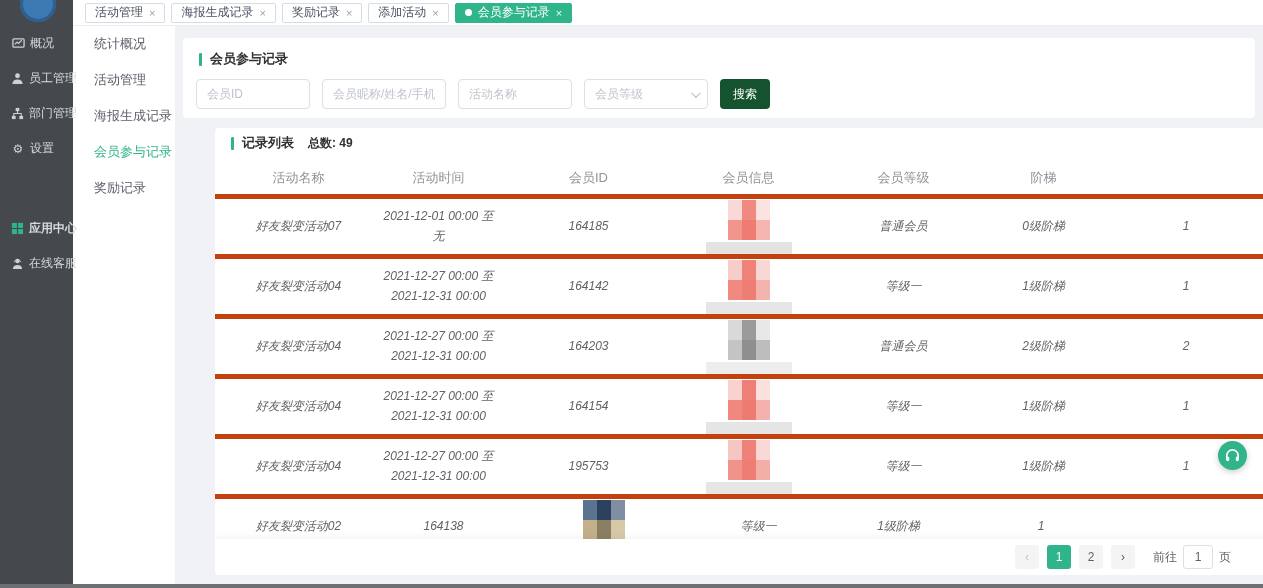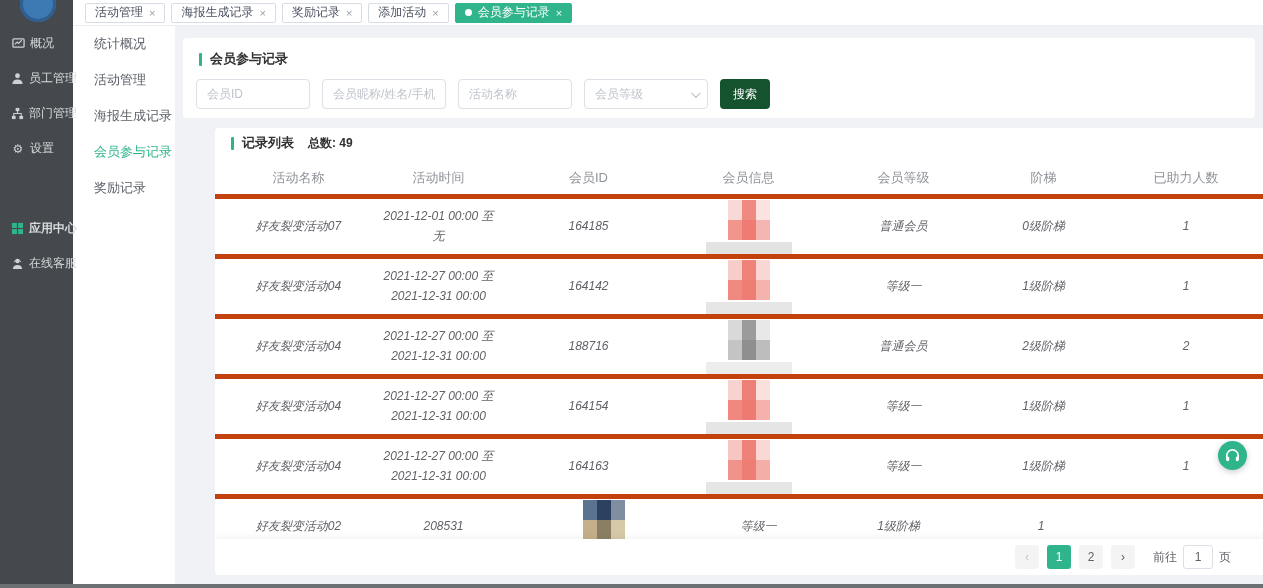--- a/index.html
+++ b/index.html
@@ -194,21 +194,20 @@
       <span class="total">总数: 49</span>
     </div>
 
     <div class="thead">
       <div class="td c0">活动名称</div>
       <div class="td c1">活动时间</div>
       <div class="td c2">会员ID</div>
       <div class="td c3">会员信息</div>
       <div class="td c4">会员等级</div>
       <div class="td c5">阶梯</div>
-      <div class="td c6">已助力人数</div>
     </div>
 
     <div id="tbody">
         <div class="trow">
           <div class="td c0">好友裂变活动07</div>
           <div class="td c1">2021-12-01 00:00 至<br>无</div>
           <div class="td c2">164185</div>
           <div class="td c3"><span class="mosaic-wrap">
               <span class="mosaic">
                 <i style="background: rgb(249, 217, 215);"></i>
@@ -239,21 +238,21 @@
               </span>
               <span class="mlabel" style="background: rgb(230, 230, 230);"></span>
             </span></div>
           <div class="td c4">等级一</div>
           <div class="td c5">1级阶梯</div>
           <div class="td c6">1</div>
         </div>
         <div class="trow">
           <div class="td c0">好友裂变活动04</div>
           <div class="td c1">2021-12-27 00:00 至<br>2021-12-31 00:00</div>
-          <div class="td c2">188716</div>
+          <div class="td c2">164203</div>
           <div class="td c3"><span class="mosaic-wrap">
               <span class="mosaic">
                 <i style="background: rgb(217, 217, 217);"></i>
                 <i style="background: rgb(155, 155, 155);"></i>
                 <i style="background: rgb(232, 232, 232);"></i>
                 <i style="background: rgb(196, 196, 196);"></i>
                 <i style="background: rgb(143, 143, 143);"></i>
                 <i style="background: rgb(189, 189, 189);"></i>
               </span>
               <span class="mlabel" style="background: rgb(237, 237, 237);"></span>
@@ -277,39 +276,39 @@
               </span>
               <span class="mlabel" style="background: rgb(229, 229, 229);"></span>
             </span></div>
           <div class="td c4">等级一</div>
           <div class="td c5">1级阶梯</div>
           <div class="td c6">1</div>
         </div>
         <div class="trow">
           <div class="td c0">好友裂变活动04</div>
           <div class="td c1">2021-12-27 00:00 至<br>2021-12-31 00:00</div>
-          <div class="td c2">164163</div>
+          <div class="td c2">195753</div>
           <div class="td c3"><span class="mosaic-wrap">
               <span class="mosaic">
                 <i style="background: rgb(246, 198, 194);"></i>
                 <i style="background: rgb(239, 130, 120);"></i>
                 <i style="background: rgb(249, 216, 213);"></i>
                 <i style="background: rgb(240, 147, 139);"></i>
                 <i style="background: rgb(238, 125, 115);"></i>
                 <i style="background: rgb(244, 174, 168);"></i>
               </span>
               <span class="mlabel" style="background: rgb(230, 230, 230);"></span>
             </span></div>
           <div class="td c4">等级一</div>
           <div class="td c5">1级阶梯</div>
           <div class="td c6">1</div>
         </div>
         <div class="trow">
           <div class="td c0">好友裂变活动02</div>
-          <div class="td c2">208531</div>
+          <div class="td c2">164138</div>
           <div class="td c3"><span class="mosaic-wrap">
               <span class="mosaic">
                 <i style="background: rgb(90, 116, 143);"></i>
                 <i style="background: rgb(44, 65, 96);"></i>
                 <i style="background: rgb(127, 142, 160);"></i>
                 <i style="background: rgb(195, 176, 138);"></i>
                 <i style="background: rgb(139, 127, 99);"></i>
                 <i style="background: rgb(214, 201, 168);"></i>
               </span>
               <span class="mlabel" style="background: rgb(236, 236, 236);"></span>

